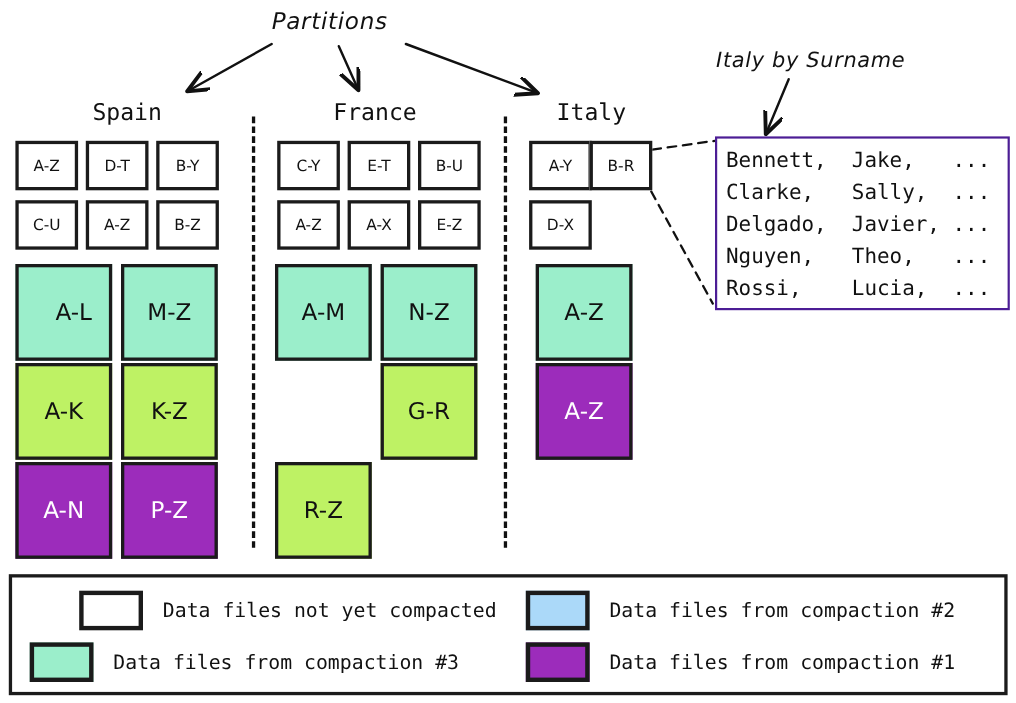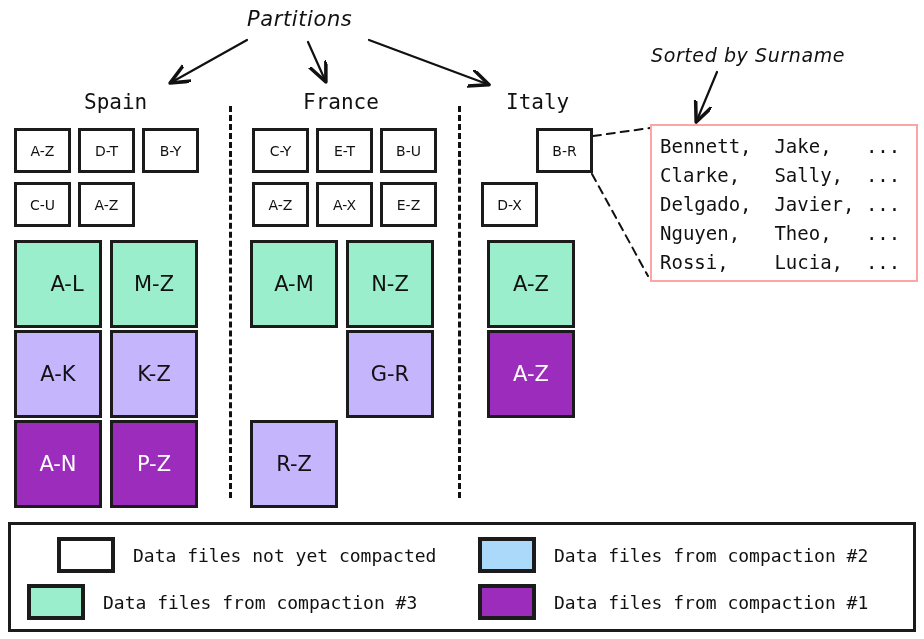--- a/index.html
+++ b/index.html
@@ -68,31 +68,31 @@
     align-items: center;
     justify-content: center;
     font-family: "DejaVu Sans", "Liberation Sans", sans-serif;
     color: #111111;
     background: #ffffff;
     line-height: 1;
   }
   .fbox.small { font-size: 14px; }
   .fbox.large { font-size: 21px; }
   .fbox.teal   { background: #9BEECB; }
-  .fbox.blue   { background: #c4b5fd; }
+  .fbox.blue   { background: #bef264; }
   .fbox.purple { background: #9C2CBB; color: #ffffff; }
 
   
   #detail-box {
     left: 650px;
     top: 124px;
     width: 268px;
     height: 158px;
     box-sizing: border-box;
-    border: 2px solid #fca5a5;
+    border: 2px solid #4c1d95;
     background: #ffffff;
     padding: 6px 0 0 8px;
   }
   .detail-row {
     font-family: "DejaVu Sans Mono", "Liberation Mono", monospace;
     font-size: 19px;
     line-height: 29px;
     color: #111111;
     white-space: pre;
   }
@@ -136,21 +136,21 @@
     pointer-events: none;
   }
 </style>
 </head>
 <body>
 
 <div id="stage">
 
   <div class="abs hand" id="partitions-title">Partitions</div>
 
-  <div class="abs hand" id="sorted-title">Sorted by Surname</div>
+  <div class="abs hand" id="sorted-title">Italy by Surname</div>
 
   <svg id="arrows" viewBox="0 0 924 639" xmlns="http://www.w3.org/2000/svg">
     <defs>
       <marker id="ah" markerWidth="11" markerHeight="11" refX="8" refY="4" orient="auto" markerUnits="strokeWidth">
         <path d="M0,0 L9,4 L0,8" fill="none" stroke="#111111" stroke-width="1.6" stroke-linecap="round" stroke-linejoin="round"></path>
       </marker>
     </defs>
 
     <path d="M247,40 L172,82" fill="none" stroke="#111111" stroke-width="2.2" stroke-linecap="round" marker-end="url(#ah)"></path>
 
@@ -180,20 +180,23 @@
   <div class="abs fbox small" style="left:142px; top:128px; width:57px; height:45px;">
     <span>B-Y</span>
   </div>
 
   <div class="abs fbox small" style="left:14px; top:182px; width:57px; height:45px;">
     <span>C-U</span>
   </div>
   <div class="abs fbox small" style="left:78px; top:182px; width:57px; height:45px;">
     <span>A-Z</span>
   </div>
+  <div class="abs fbox small" style="left:142px; top:182px; width:57px; height:45px;">
+    <span>B-Z</span>
+  </div>
 
   <div class="abs fbox large teal" style="left:14px; top:240px; width:88px; height:88px;padding-left:18px;">
     <span>A-L</span>
   </div>
   <div class="abs fbox large teal" style="left:110px; top:240px; width:88px; height:88px;">
     <span>M-Z</span>
   </div>
 
   <div class="abs fbox large blue" style="left:14px; top:330px; width:88px; height:88px;">
     <span>A-K</span>
@@ -241,20 +244,23 @@
   <div class="abs fbox large blue" style="left:346px; top:330px; width:88px; height:88px;">
     <span>G-R</span>
   </div>
 
   <div class="abs fbox large blue" style="left:250px; top:420px; width:88px; height:88px;">
     <span>R-Z</span>
   </div>
 
   <div class="abs part-name" style="left:506px; top:90px;">Italy</div>
 
+  <div class="abs fbox small" style="left:481px; top:128px; width:57px; height:45px;">
+    <span>A-Y</span>
+  </div>
   <div class="abs fbox small" style="left:536px; top:128px; width:57px; height:45px;">
     <span>B-R</span>
   </div>
 
   <div class="abs fbox small" style="left:481px; top:182px; width:57px; height:45px;">
     <span>D-X</span>
   </div>
 
   <div class="abs fbox large teal" style="left:487px; top:240px; width:88px; height:88px;">
     <span>A-Z</span>
@@ -267,21 +273,21 @@
   <div class="abs" id="detail-box">
     <div class="detail-row">Bennett,  Jake,   ...</div>
     <div class="detail-row">Clarke,   Sally,  ...</div>
     <div class="detail-row">Delgado,  Javier, ...</div>
     <div class="detail-row">Nguyen,   Theo,   ...</div>
     <div class="detail-row">Rossi,    Lucia,  ...</div>
   </div>
 
   <div class="abs" id="legend">
 
-    <div class="legend-item" style="left:17px; top:12px;padding-left:29px;">
+    <div class="legend-item" style="left:32px; top:12px;padding-left:29px;">
       <span class="legend-swatch"></span>
       <span class="legend-label">Data files not yet compacted</span>
     </div>
 
     <div class="legend-item" style="left:467px; top:12px;">
       <span class="legend-swatch blue"></span>
       <span class="legend-label">Data files from compaction #2</span>
     </div>
 
     <div class="legend-item" style="left:16px; top:59px;">

